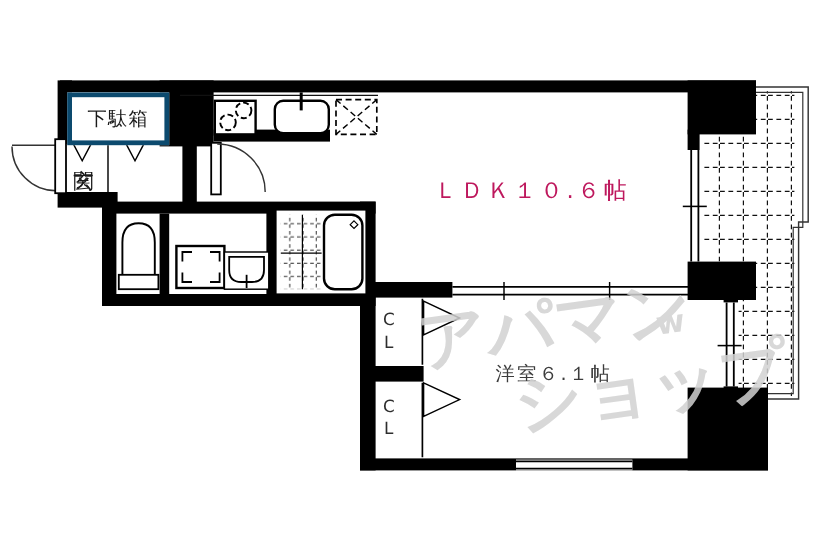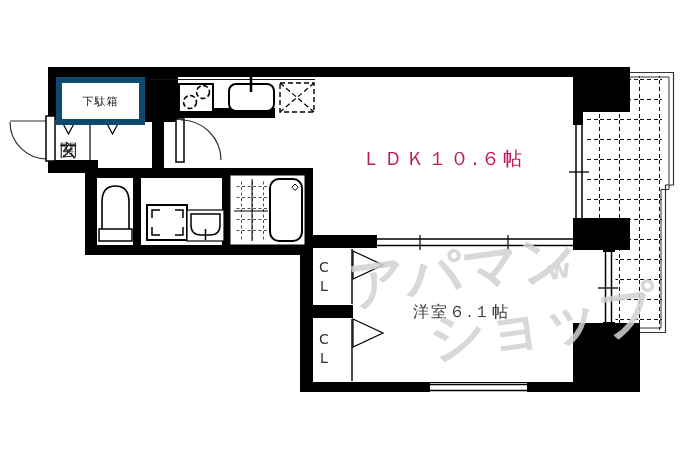--- a/index.html
+++ b/index.html
@@ -3,23 +3,23 @@
 <meta charset="utf-8">
 <style>
   html,body{margin:0;padding:0;background:#fff;}
   .stage{
     position:relative;width:690px;height:460px;background:#ffffff;overflow:hidden;
     font-family:"DejaVu Sans","Liberation Sans",sans-serif;
   }
   .stage svg{position:absolute;left:0;top:0;z-index:1;}
   .lbl{position:absolute;z-index:3;color:#2e2e2e;white-space:nowrap;}
   .box-label{
-    position:absolute;z-index:3;background:#fff;border:6px solid #0c4a6e;
+    position:absolute;z-index:3;background:#fff;border:4px solid #0c4a6e;
     display:flex;align-items:center;justify-content:center;
-    font-size:11px;color:#1a1a1a;letter-spacing:1px;
+    font-size:16px;color:#1a1a1a;letter-spacing:1px;
   }
   .vert{
     writing-mode:vertical-rl;text-orientation:upright;
     letter-spacing:2px;line-height:1;
   }
   .ldk-label{left:362px;top:146px;font-size:19px;letter-spacing:3px;color:#be185d;}
   .yoshitsu-label{left:413px;top:302px;font-size:16px;letter-spacing:2px;color:#3c3c3c;}
   .genkan-label{left:60px;top:127px;font-size:17px;color:#1a1a1a;}
   .cl{font-size:14px;color:#2e2e2e;letter-spacing:3px;}
   .cl-upper{left:317px;top:259px;}

